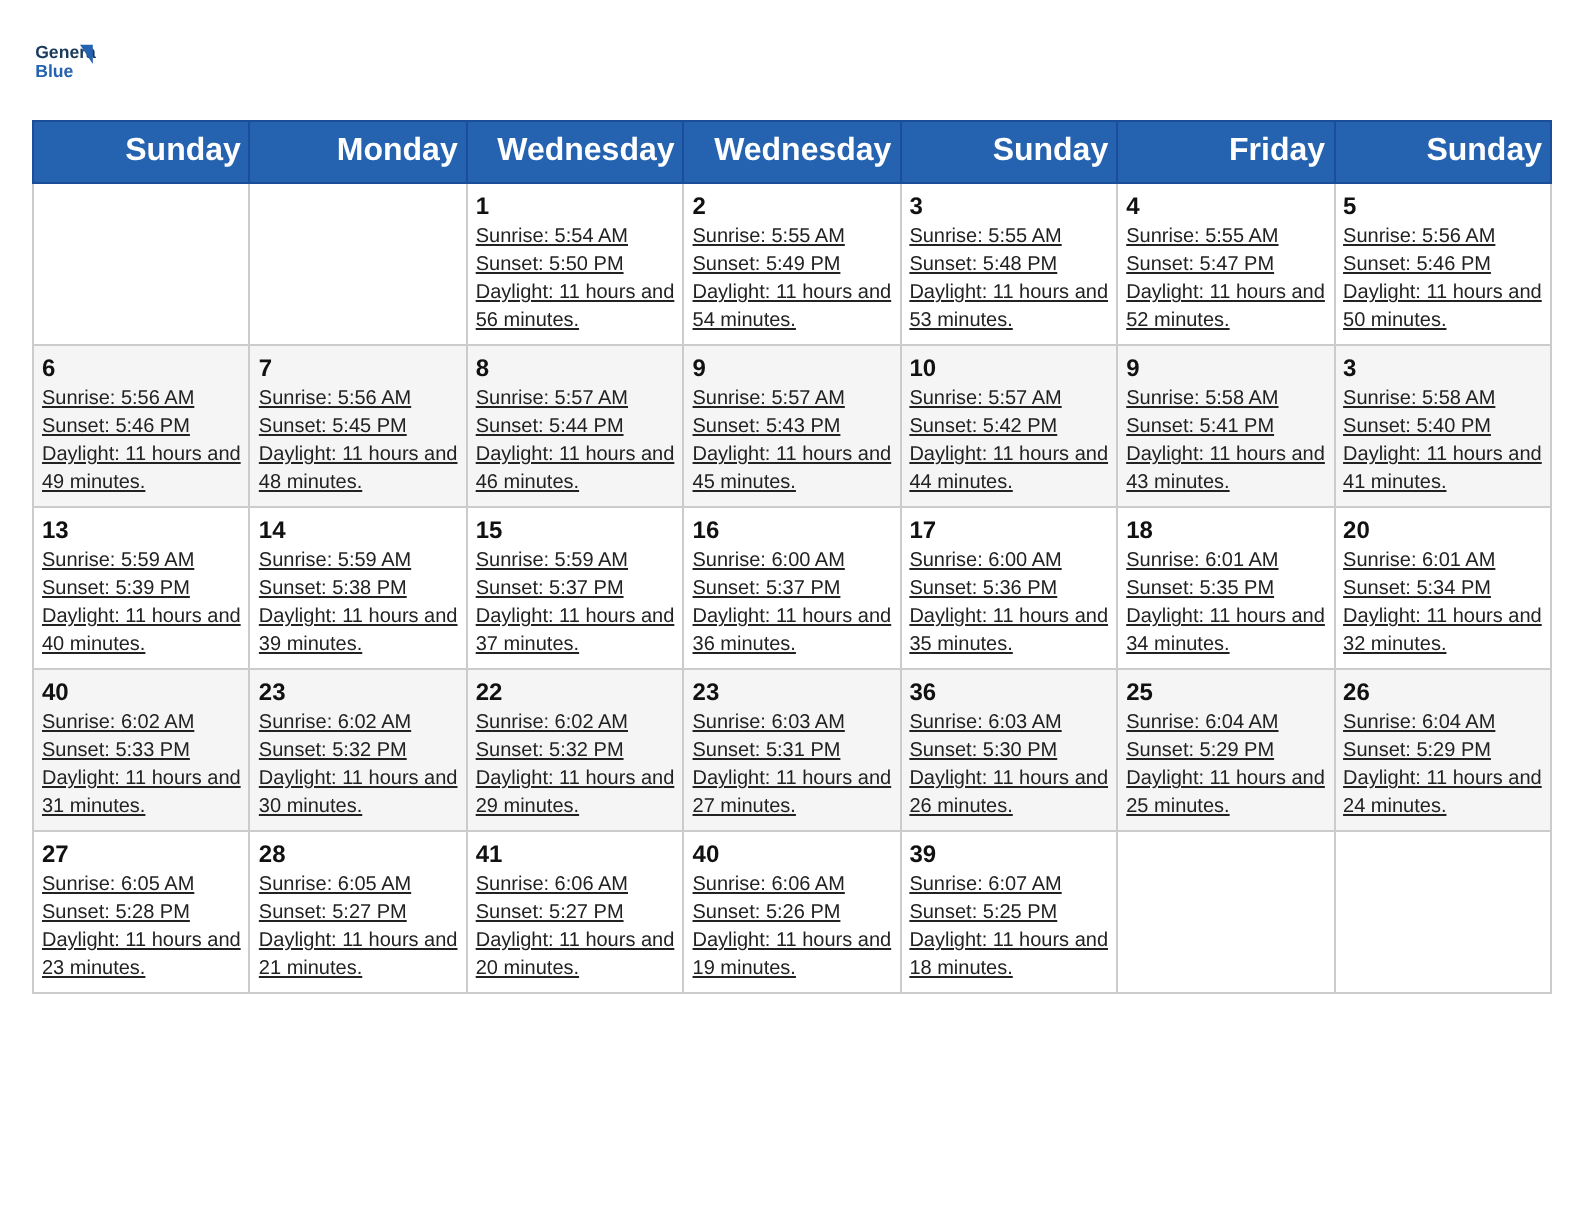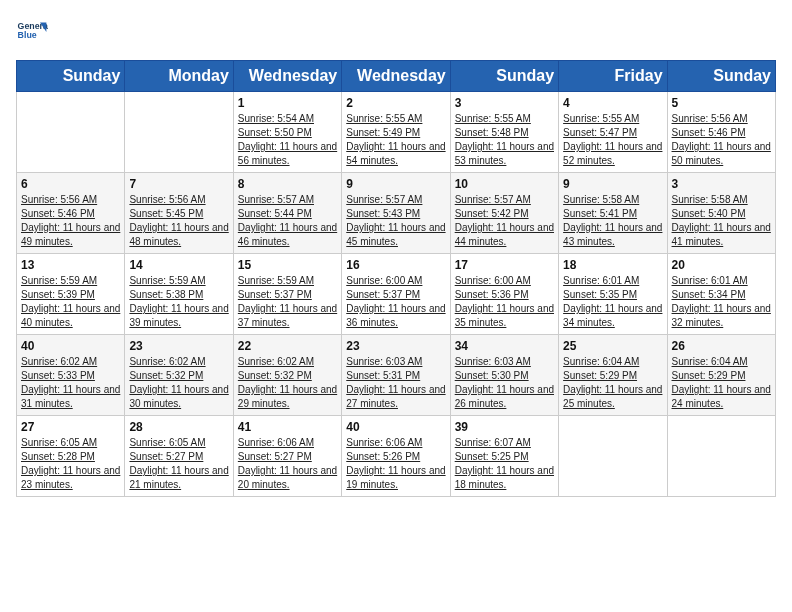--- a/index.html
+++ b/index.html
@@ -211,21 +211,21 @@
         </td>
         <td>
           <div class="day-number">22</div>
           <div class="day-info">Sunrise: 6:02 AM<br>Sunset: 5:32 PM<br>Daylight: 11 hours and 29 minutes.</div>
         </td>
         <td>
           <div class="day-number">23</div>
           <div class="day-info">Sunrise: 6:03 AM<br>Sunset: 5:31 PM<br>Daylight: 11 hours and 27 minutes.</div>
         </td>
         <td>
-          <div class="day-number">34</div>
+          <div class="day-number">36</div>
           <div class="day-info">Sunrise: 6:03 AM<br>Sunset: 5:30 PM<br>Daylight: 11 hours and 26 minutes.</div>
         </td>
         <td>
           <div class="day-number">25</div>
           <div class="day-info">Sunrise: 6:04 AM<br>Sunset: 5:29 PM<br>Daylight: 11 hours and 25 minutes.</div>
         </td>
         <td>
           <div class="day-number">26</div>
           <div class="day-info">Sunrise: 6:04 AM<br>Sunset: 5:29 PM<br>Daylight: 11 hours and 24 minutes.</div>
         </td>

